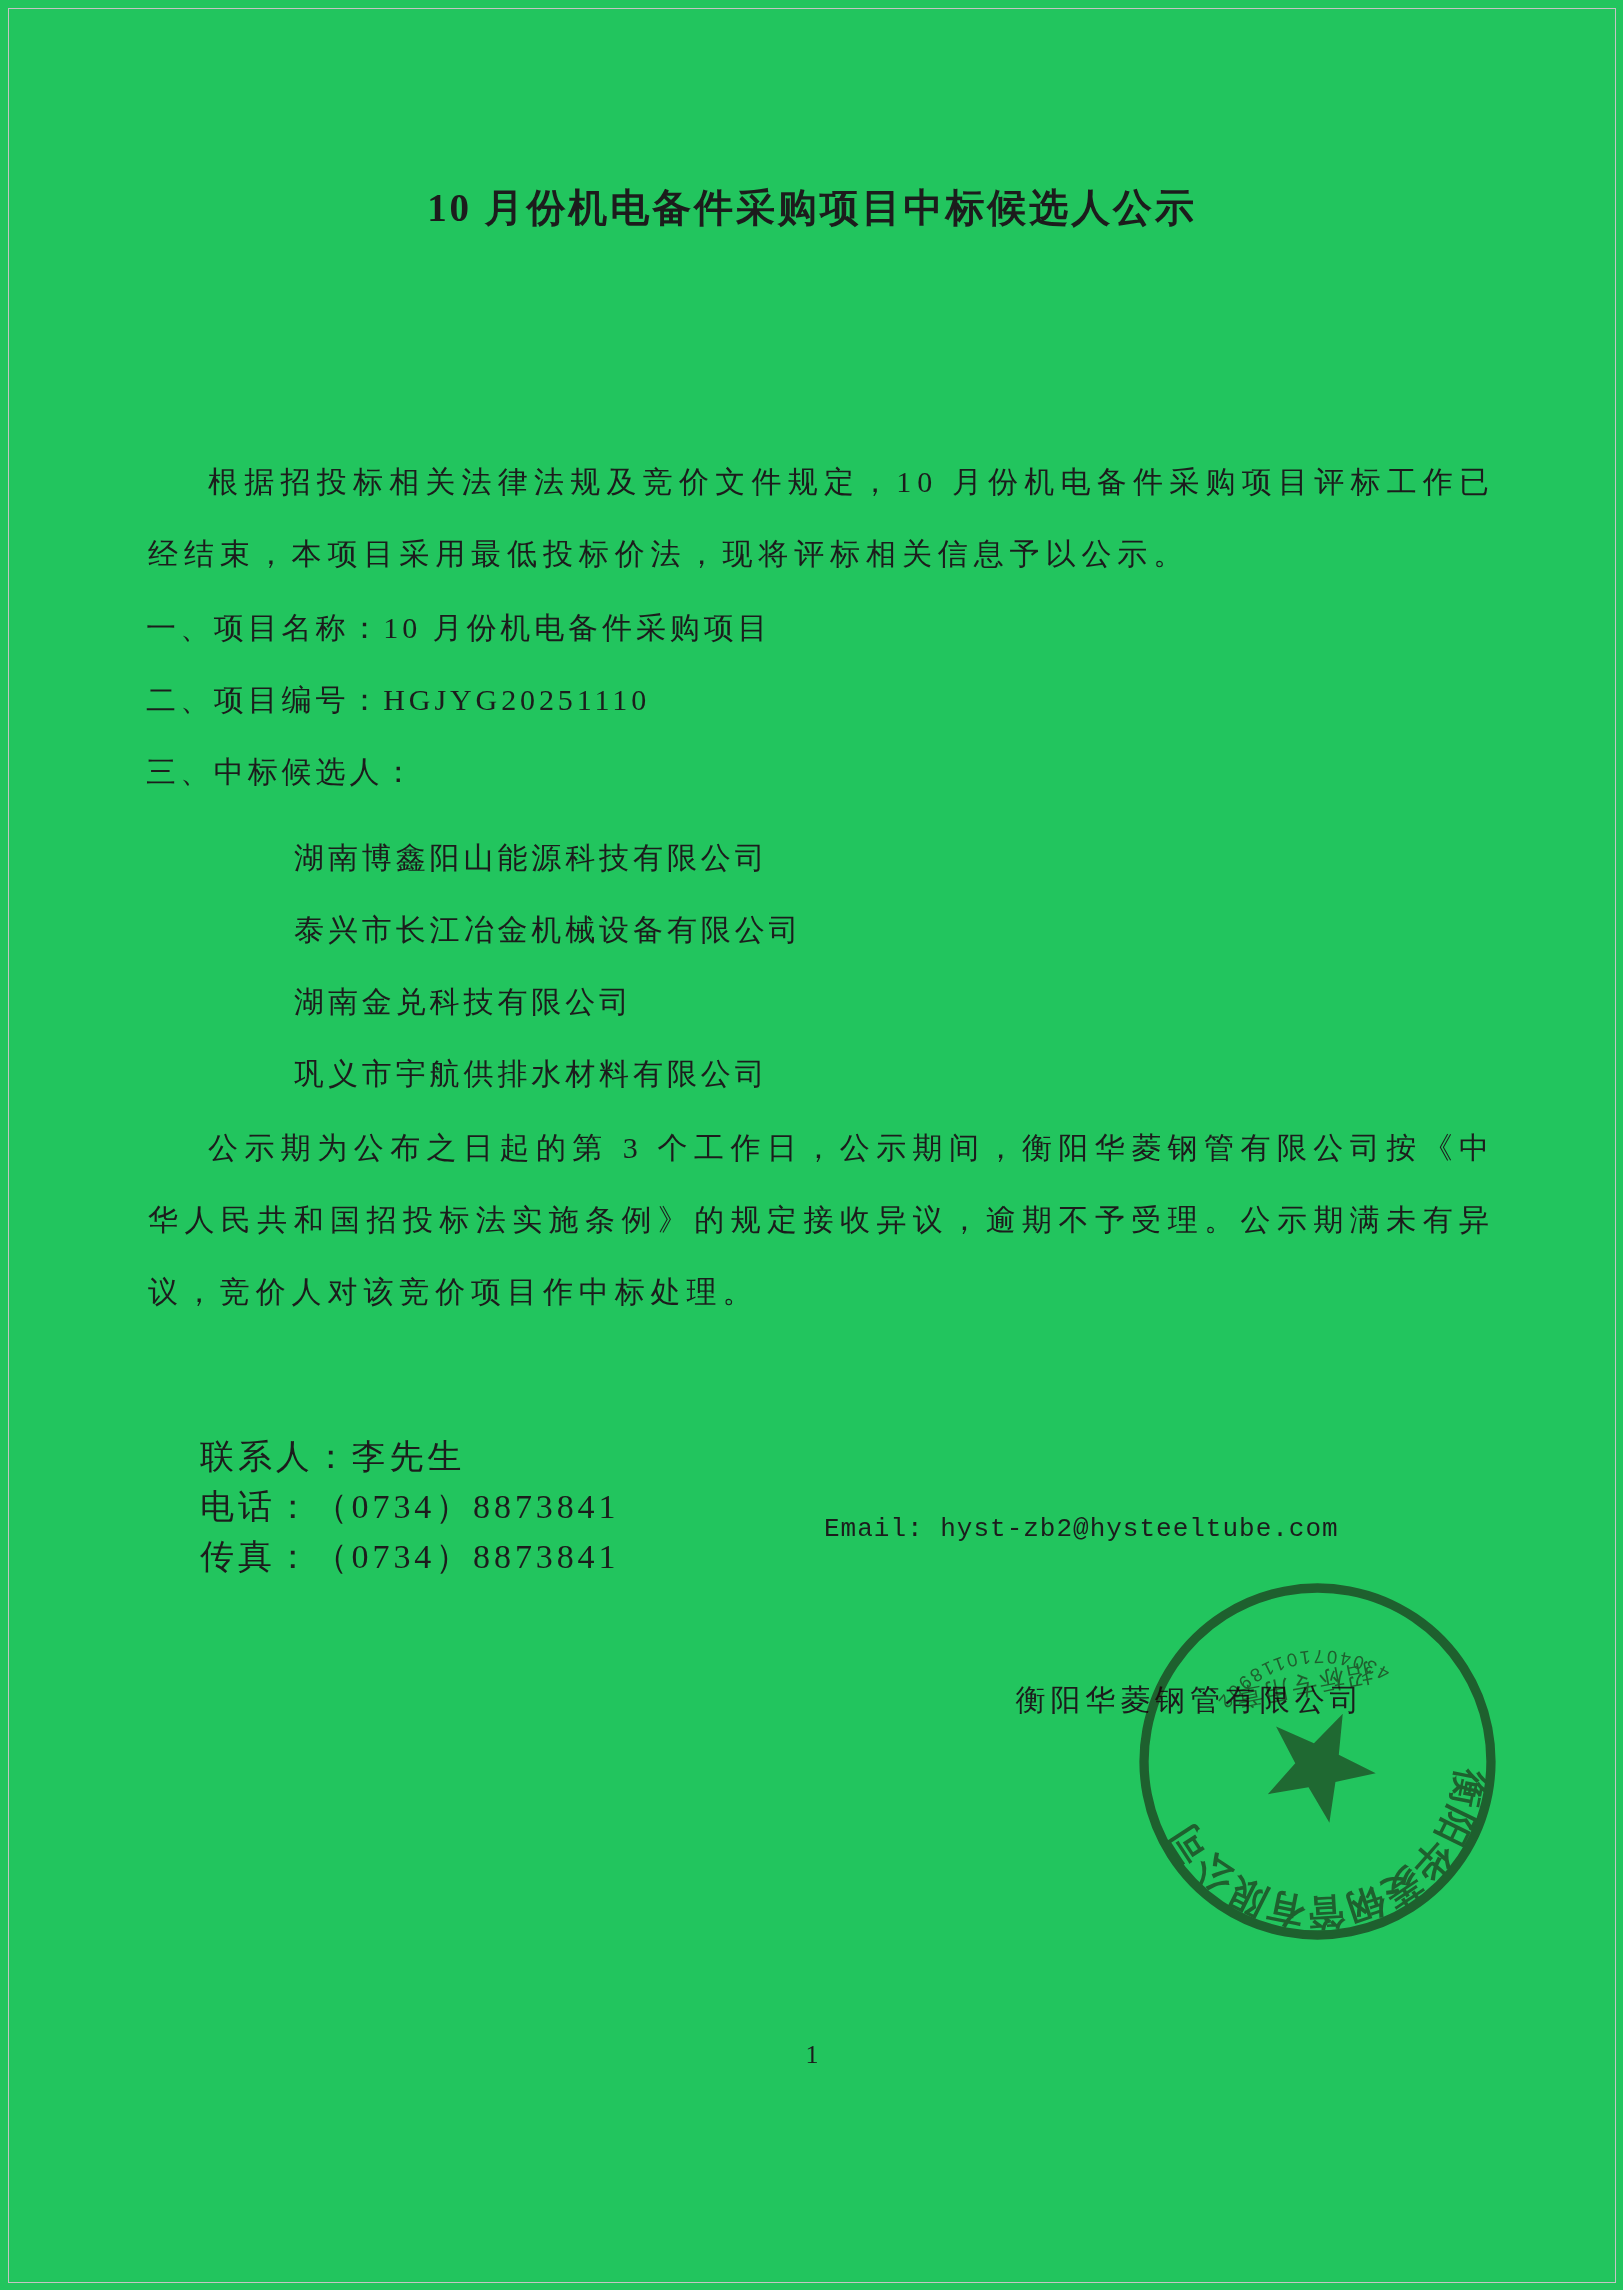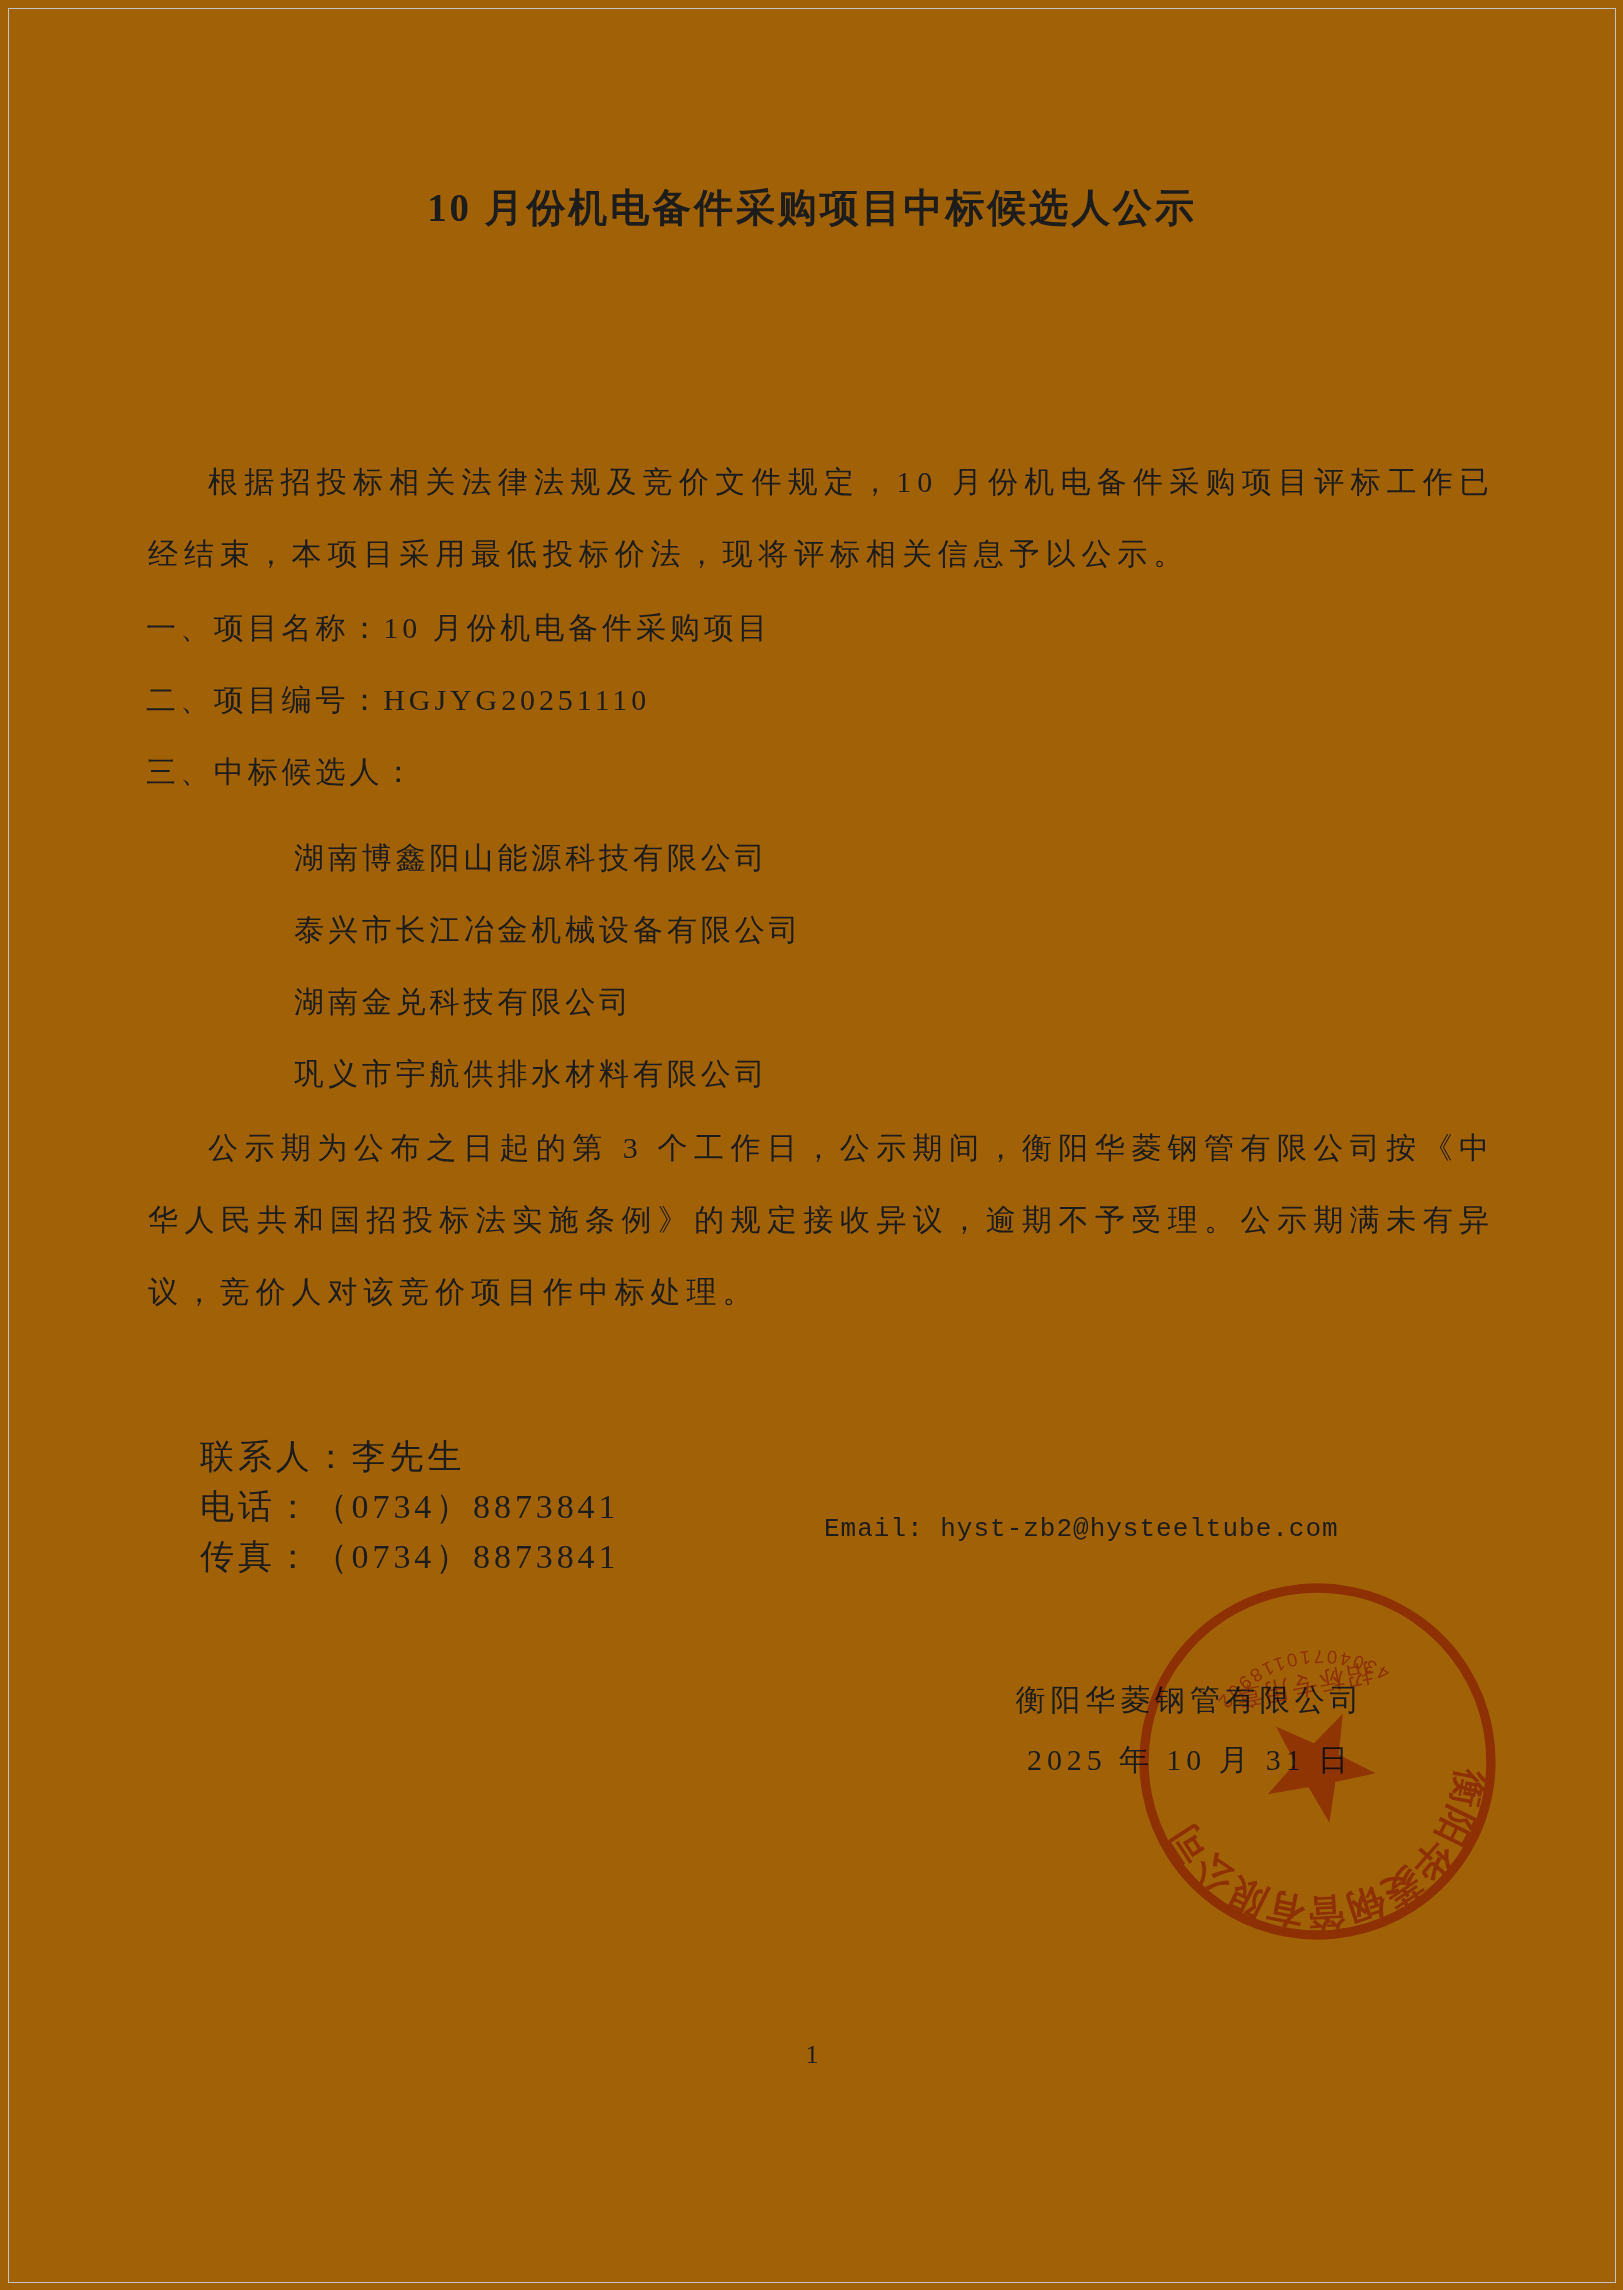--- a/index.html
+++ b/index.html
@@ -1,19 +1,19 @@
 <!DOCTYPE html>
 <html><head>
 <meta charset="utf-8">
 <style>
   html,body { margin:0; padding:0; background:#ffffff; }
   .page {
     position:relative;
     width:1624px; height:2291px;
-    background:#a16207;
+    background:#22c55e;
     overflow:hidden;
     font-family:"Liberation Serif","DejaVu Serif",serif;
     color:#1c1c1c;
   }
   .scan-border {
     position:absolute; inset:7.8px;
     border:1px solid #c4c4c4;
     pointer-events:none;
   }
   .doc-title {
@@ -87,21 +87,20 @@
 
   <div class="contact-block">
     <div>联系人：李先生</div>
     <div>电话：（0734）8873841</div>
     <div>传真：（0734）8873841</div>
   </div>
   <div class="email-line">Email: hyst-zb2@hysteeltube.com</div>
 
   <div class="signature-block">
     <div>衡阳华菱钢管有限公司</div>
-    <div>2025 年 10 月 31 日</div>
   </div>
 
   <svg class="seal" viewBox="0 0 400 400" xmlns="http://www.w3.org/2000/svg">
     <circle cx="200" cy="200" r="186" fill="none" stroke="#d95f5f" stroke-width="10"></circle>
     <polygon fill="#dd6e6e" points="200,133 214.7,174.8 259,175.8 223.8,202.7 236.5,245.2 200,220 163.6,245.2 176.2,202.7 141,175.8 185.3,174.8"></polygon>
     <defs>
       <path id="sealTopArc" d="M 56,252 A 152,152 0 1 1 344,252"></path>
       <path id="sealBottomArc" d="M 92,268 A 140,140 0 0 0 308,268"></path>
     </defs>
     <text font-size="40" fill="#d95f5f" font-weight="bold" font-family="Liberation Serif, DejaVu Serif, serif">

